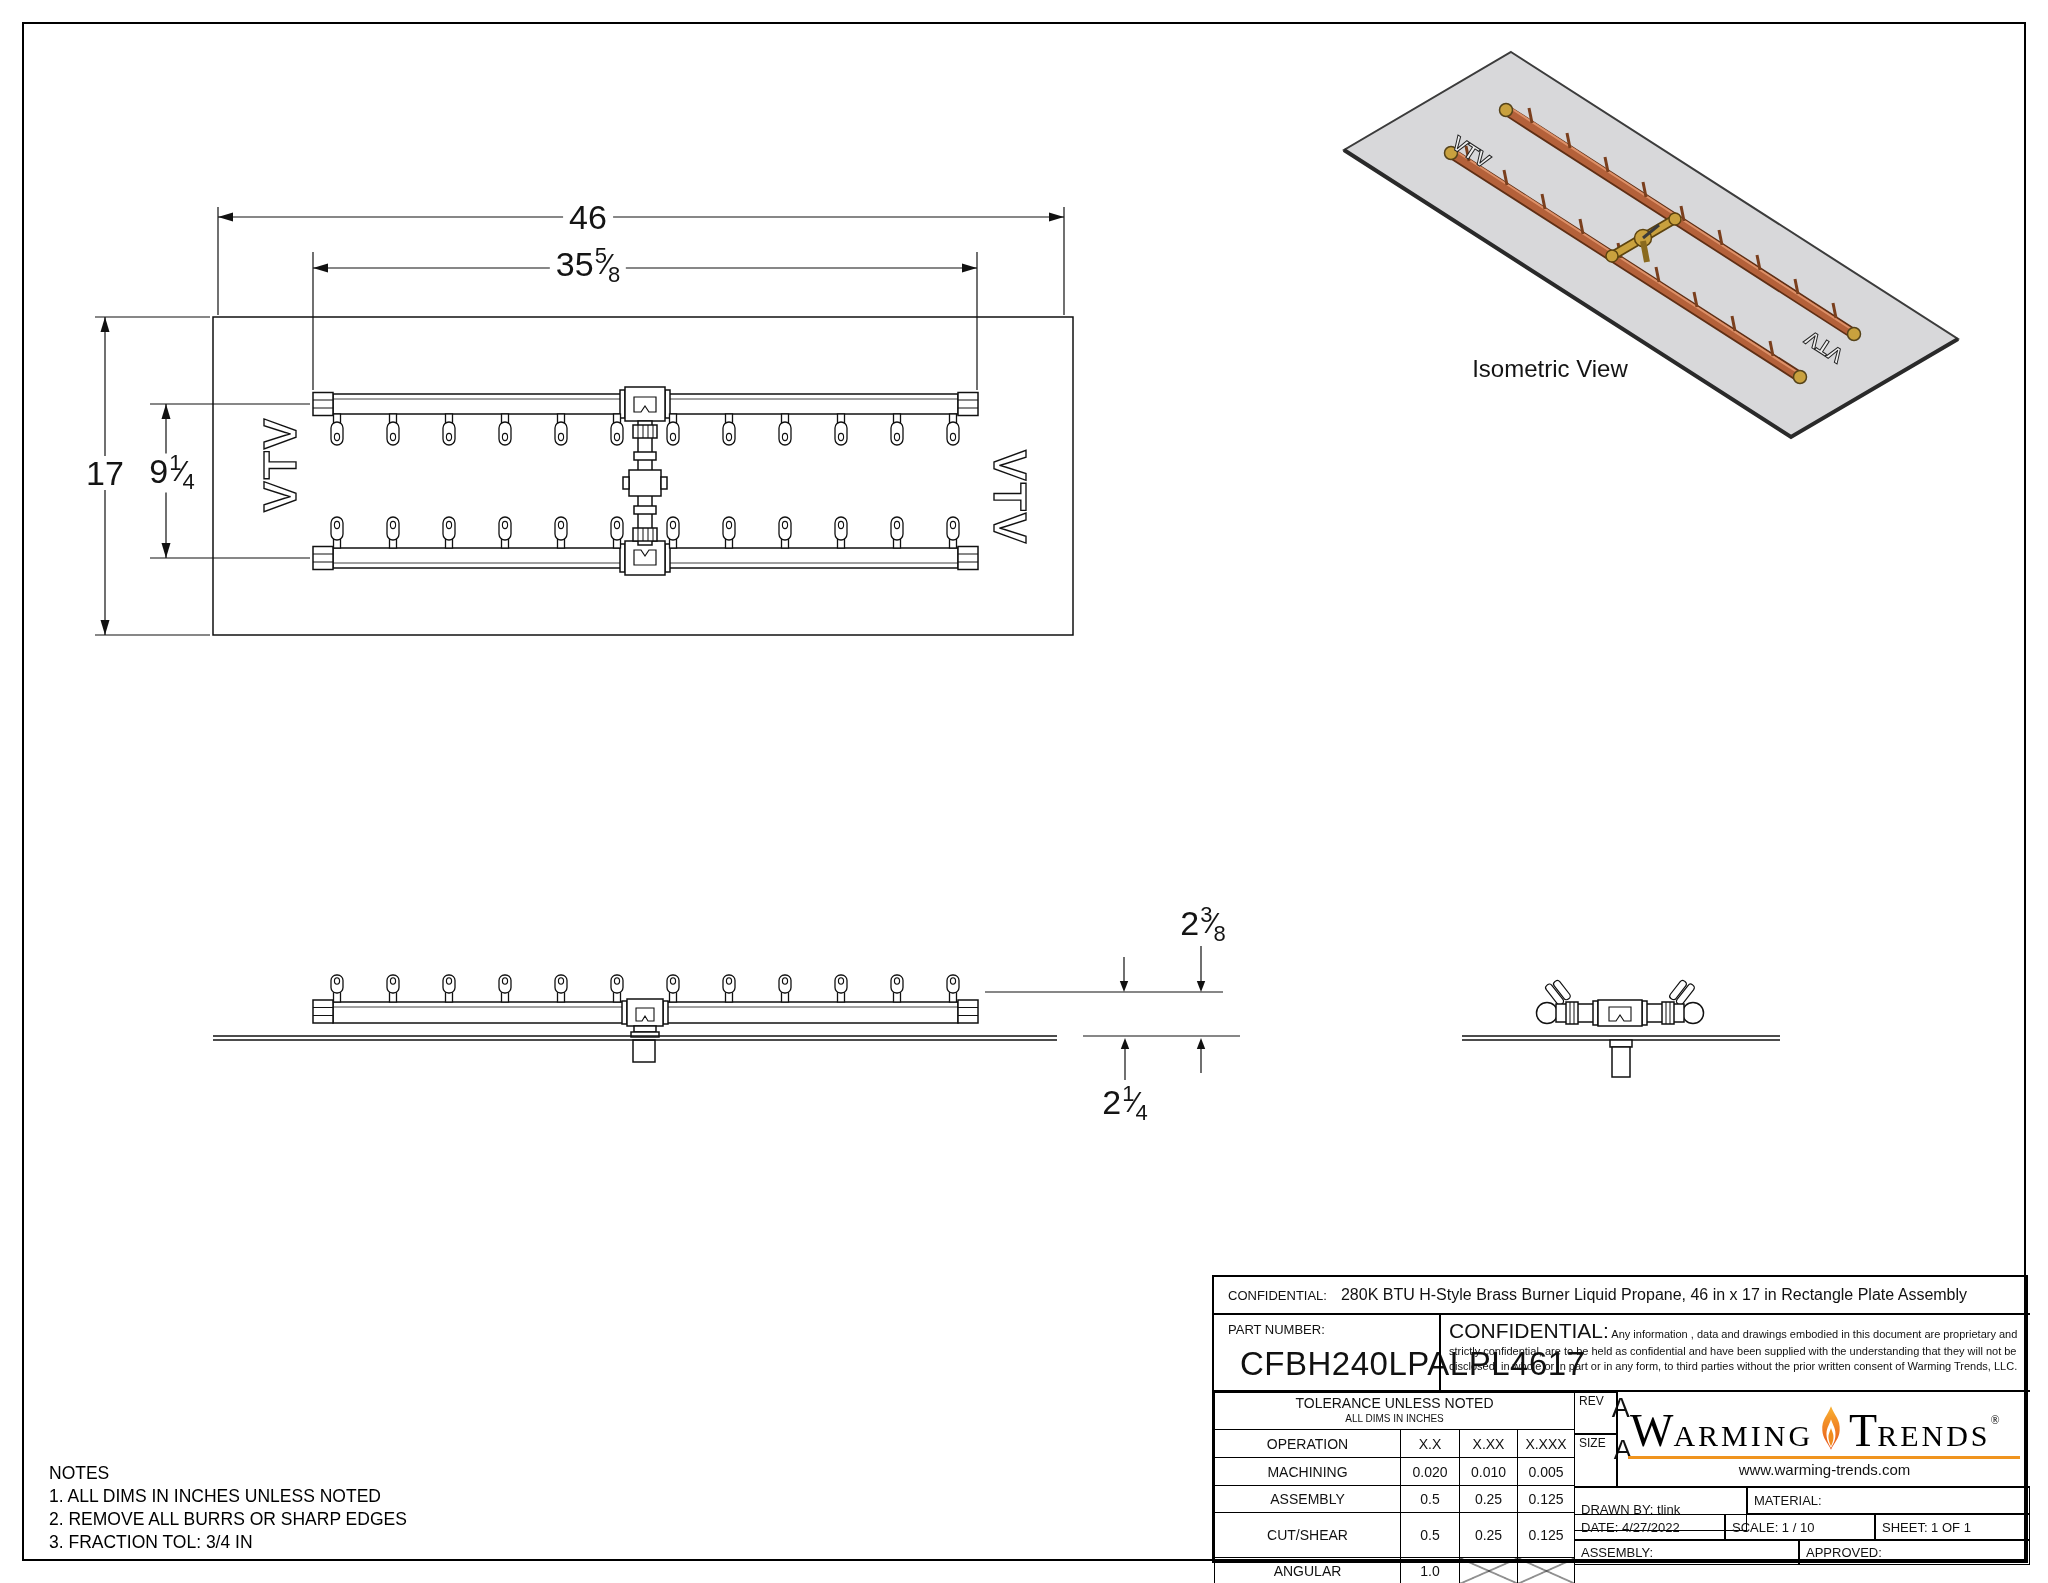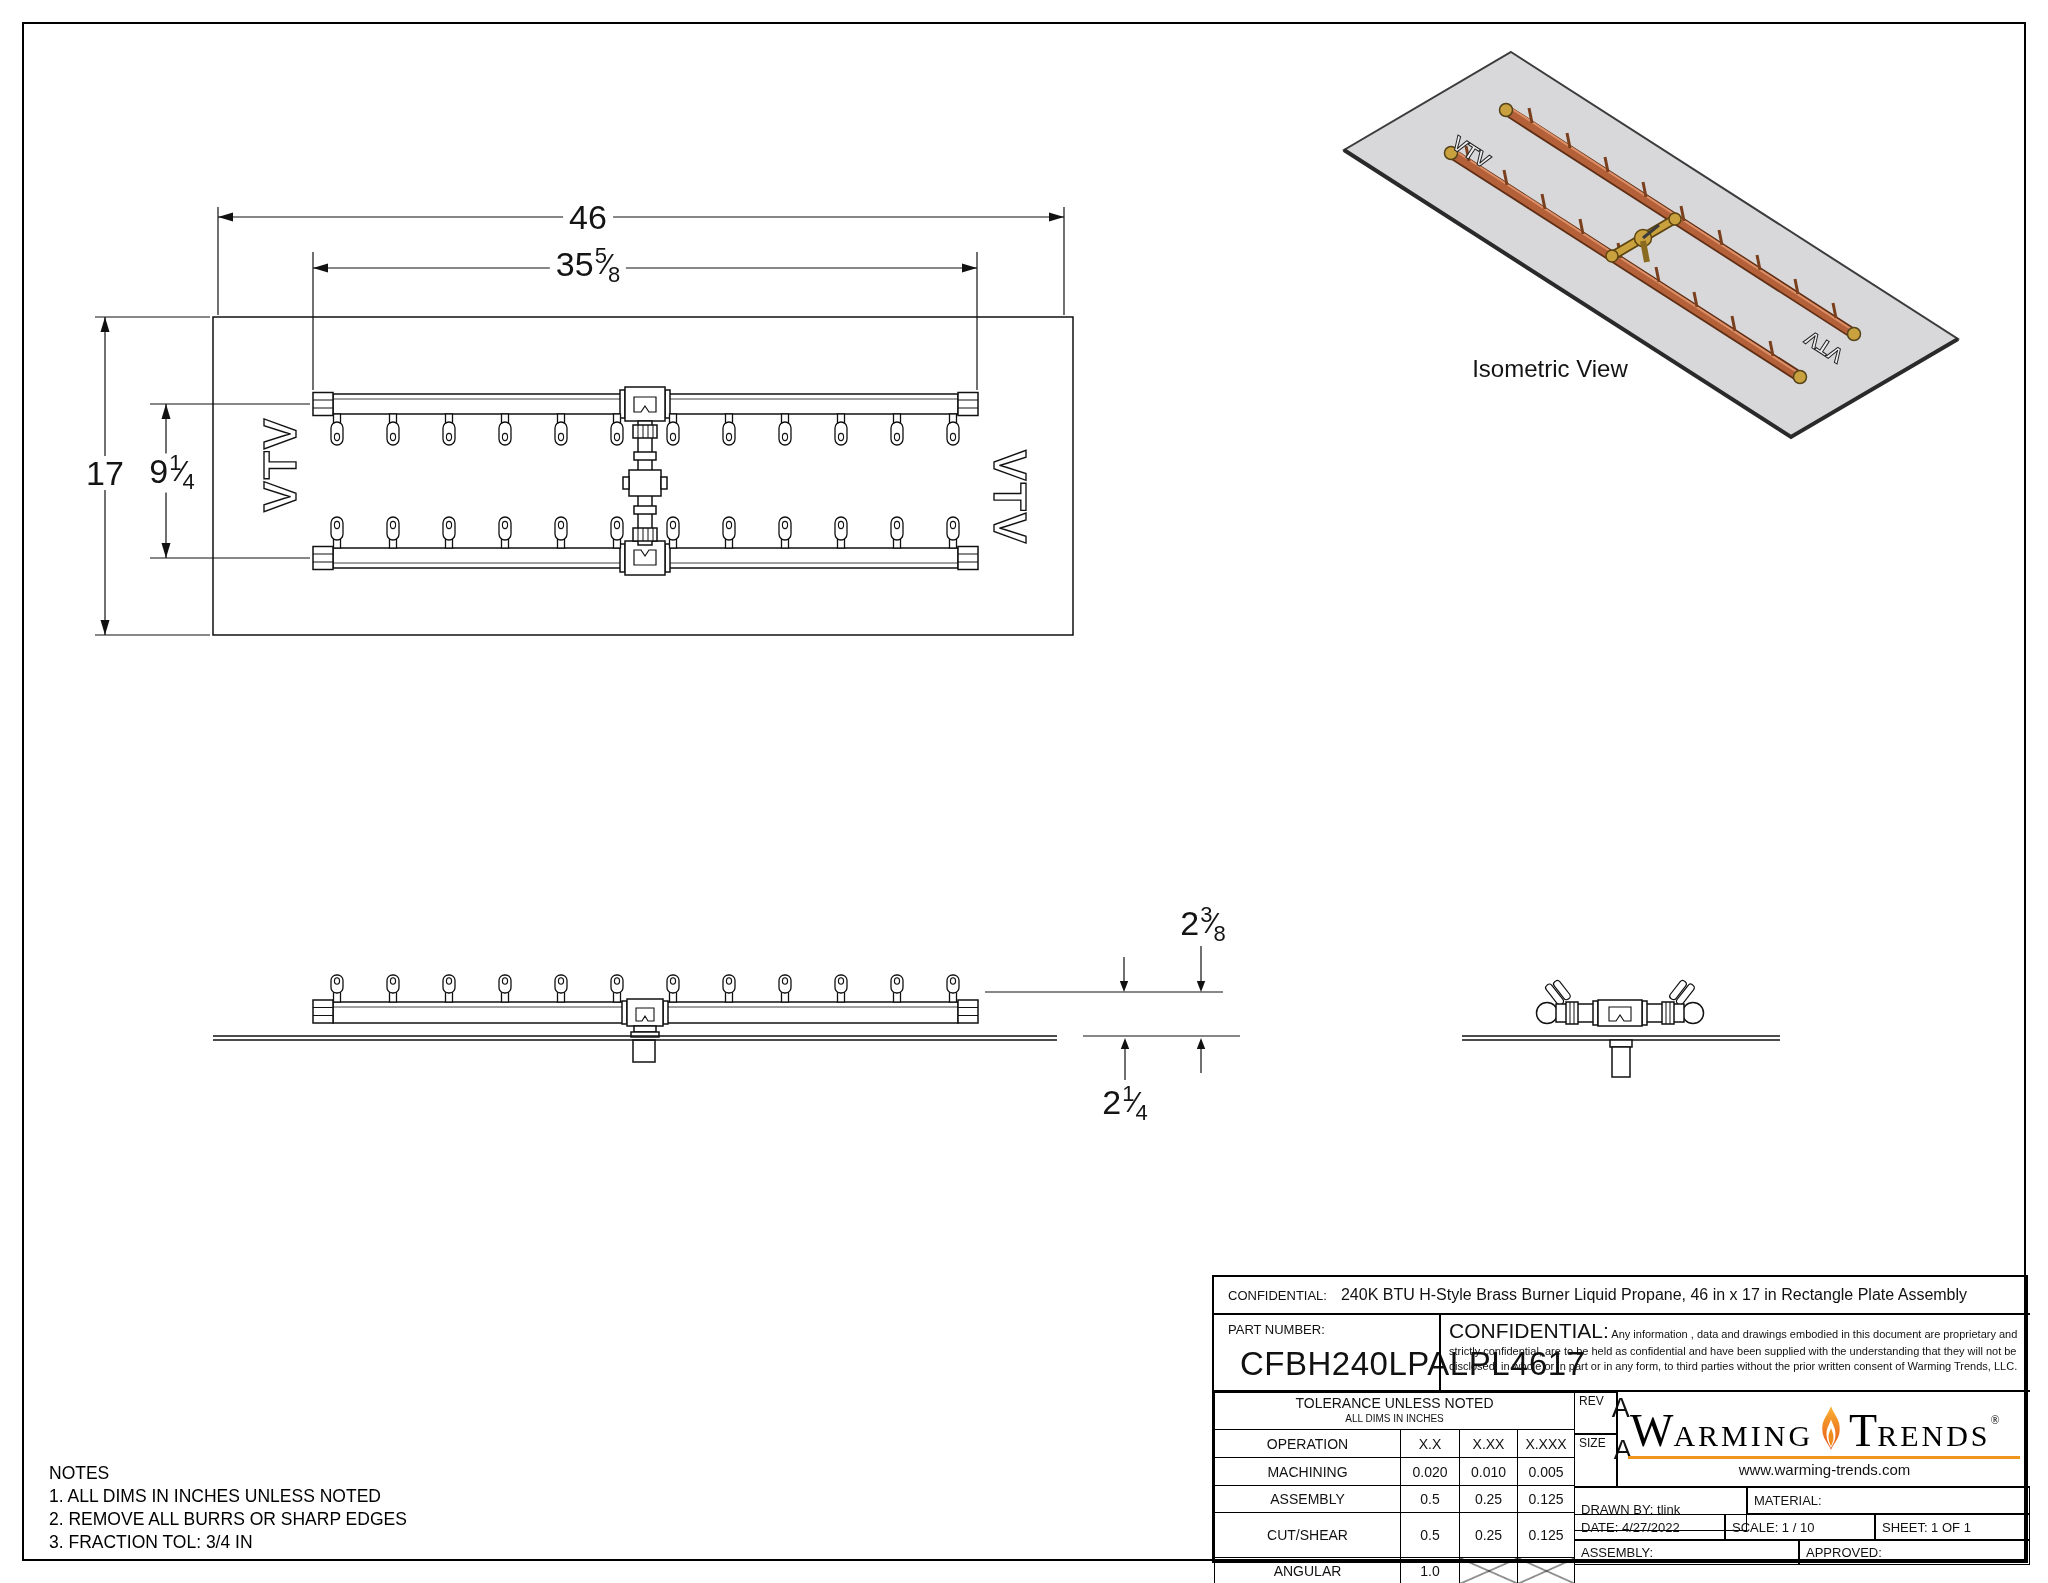--- a/index.html
+++ b/index.html
@@ -365,21 +365,21 @@
     <div>NOTES</div>
     <div>1. ALL DIMS IN INCHES UNLESS NOTED</div>
     <div>2. REMOVE ALL BURRS OR SHARP EDGES</div>
     <div>3. FRACTION TOL: 3/4 IN</div>
   </div>
 
   <div id="tb">
 
     <div class="cell desc-row">
       <span class="lbl">CONFIDENTIAL:</span>
-      <span class="desc-val">240K BTU H-Style Brass Burner Liquid Propane, 46 in x 17 in Rectangle Plate Assembly</span>
+      <span class="desc-val">280K BTU H-Style Brass Burner Liquid Propane, 46 in x 17 in Rectangle Plate Assembly</span>
     </div>
 
     <div class="cell pn-cell">
       <span class="pn-lbl lbl">PART NUMBER:</span>
       <span class="pn-val">CFBH240LPALPL4617</span>
     </div>
 
     <div class="cell conf-cell">
       <span class="conf-head">CONFIDENTIAL:</span><span class="conf-body"> Any information , data and drawings embodied in this document are proprietary and strictly confidential, are to be held as confidential and have been supplied with the understanding that they will not be disclosed, in whole or in part or in any form, to third parties without the prior written consent of Warming Trends, LLC.</span>
     </div>

